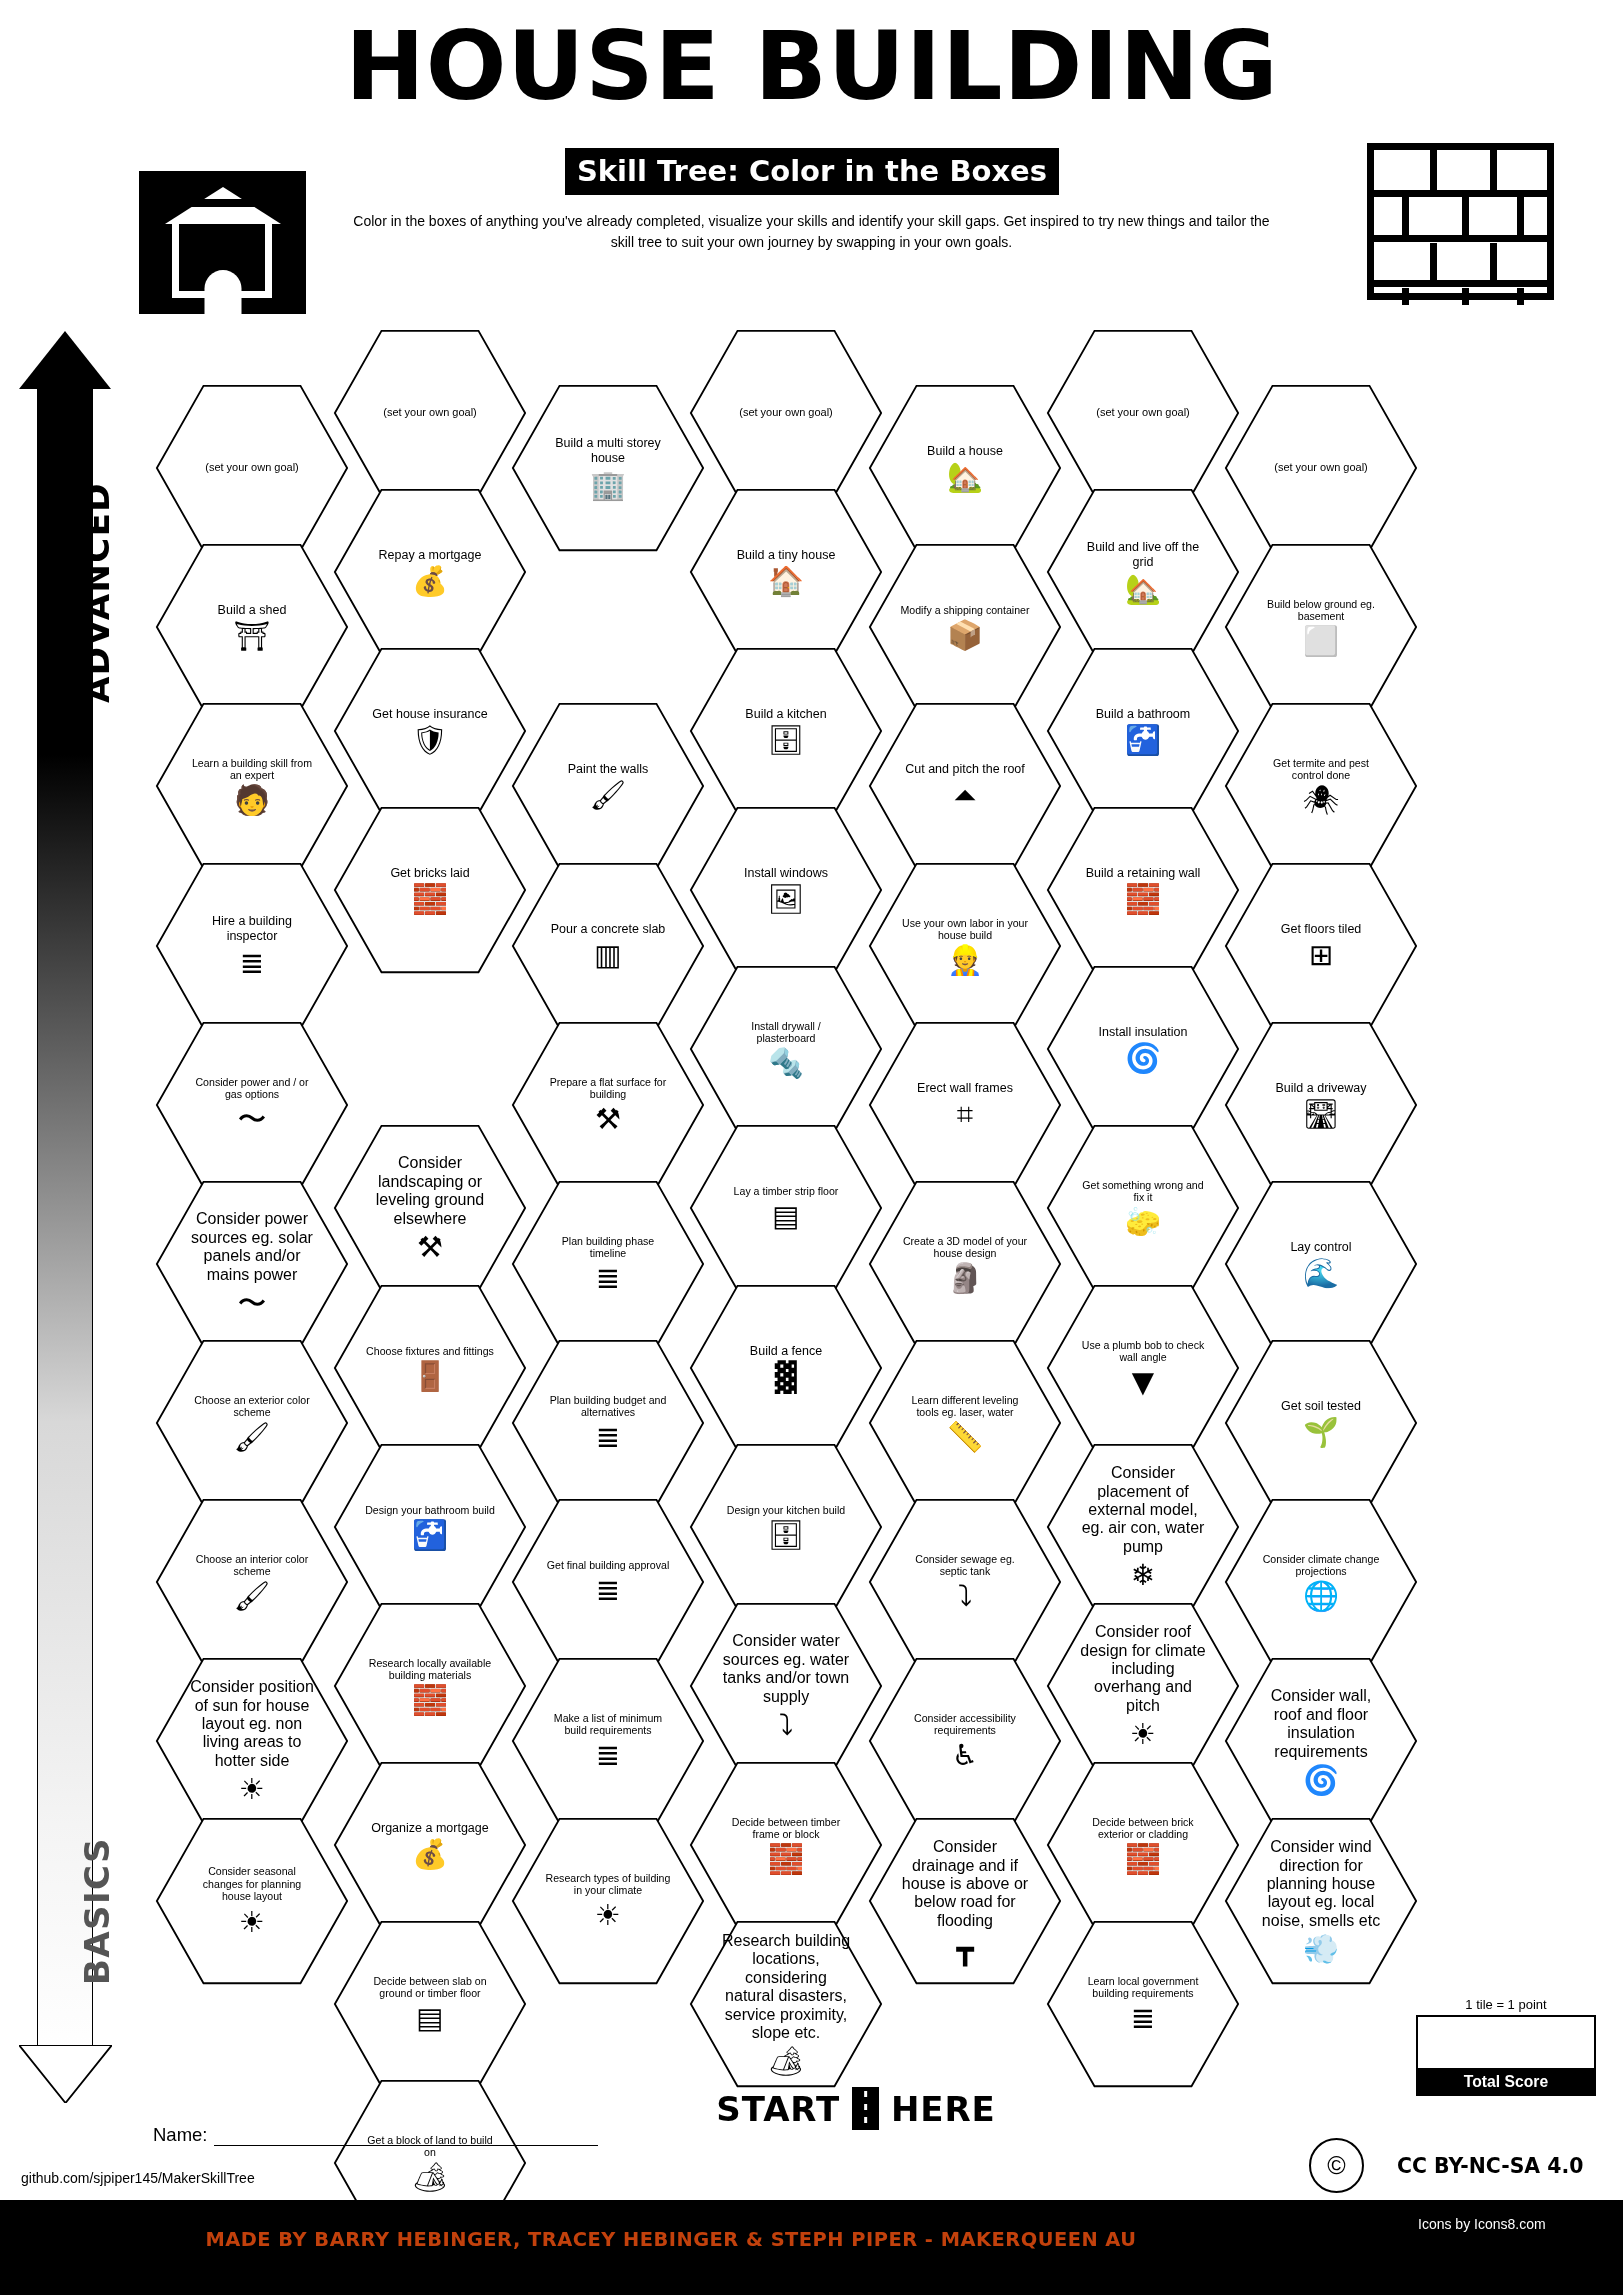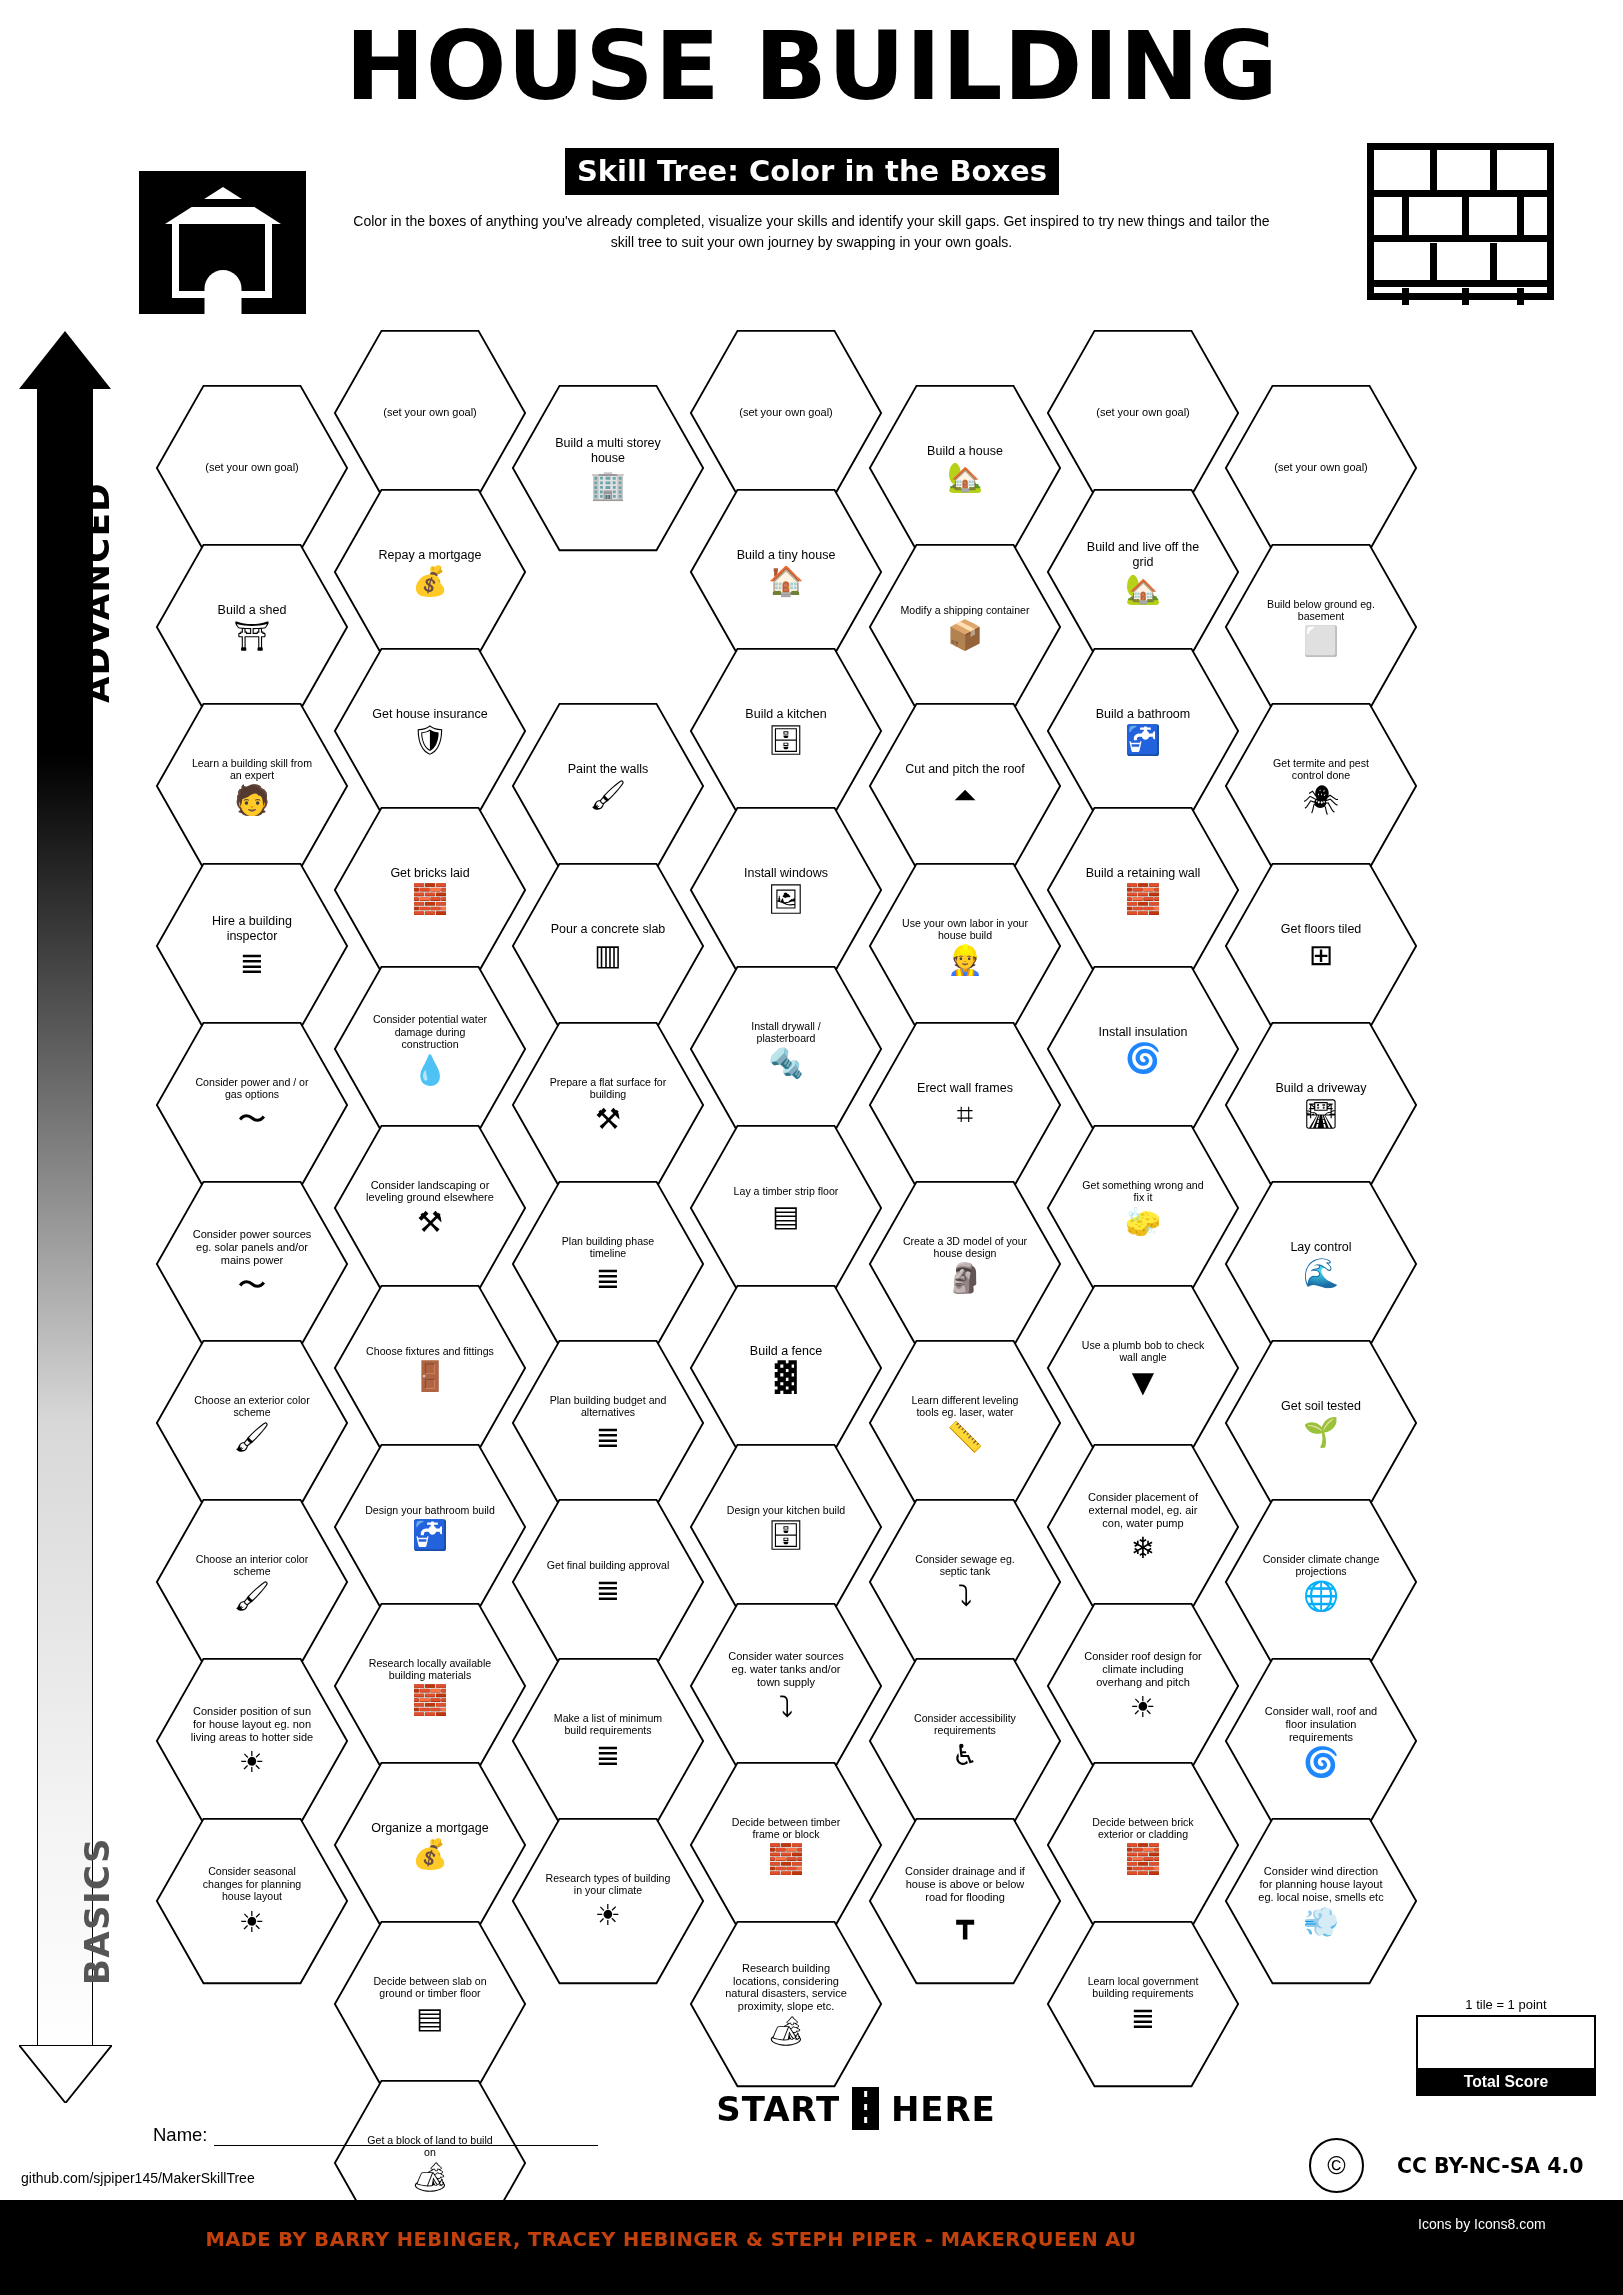--- a/index.html
+++ b/index.html
@@ -48,21 +48,21 @@
   .hex{
     position:absolute;width:194px;height:168px;
     box-sizing:border-box;
     display:flex;flex-direction:column;align-items:center;justify-content:center;
     text-align:center;
   }
   .hex .hexline{position:absolute;inset:0;}
   .hex .inner{position:relative;z-index:2;width:130px;display:flex;flex-direction:column;align-items:center;justify-content:center;gap:4.6px;}
   .hex .lbl{font-size:12.5px;line-height:1.2;}
   .hex.small .lbl{font-size:10.6px;line-height:1.18;}
-  .hex.tiny .lbl{font-size:11px;line-height:1.15;}
+  .hex.tiny .lbl{font-size:16px;line-height:1.15;}
   .hex .ico{font-size:29px;line-height:1;font-family:"DejaVu Sans",sans-serif;}
   .hex.goal .lbl{font-size:11px;}
 
   
   #start-here{position:absolute;left:671px;top:2087px;width:370px;text-align:center;
     font-family:"DejaVu Sans",sans-serif;font-weight:bold;font-size:34px;letter-spacing:0.9px;display:flex;align-items:center;justify-content:center;gap:12px;}
   #start-here .road{width:27px;height:43px;background:#000;position:relative;}
   #start-here .road::after{content:"";position:absolute;left:50%;top:3.7px;transform:translateX(-50%);width:3.7px;height:35px;
     background:repeating-linear-gradient(to bottom,#fff 0 6.5px,transparent 6.5px 13px);}
 
@@ -244,29 +244,20 @@
     </div>
     <div class="hex" style="left: 333px; top: 806px;">
       <svg class="hexline" viewBox="0 0 420 364" preserveAspectRatio="none">
         <polygon points="105,4 315,4 416,182 315,360 105,360 4,182" fill="#ffffff" stroke="#000000" stroke-width="4"></polygon>
       </svg>
       <div class="inner">
         <div class="lbl">Get bricks laid</div>
         <div class="ico">🧱</div>
       </div>
     </div>
-    <div class="hex small" style="left: 333px; top: 965px;">
-      <svg class="hexline" viewBox="0 0 420 364" preserveAspectRatio="none">
-        <polygon points="105,4 315,4 416,182 315,360 105,360 4,182" fill="#ffffff" stroke="#000000" stroke-width="4"></polygon>
-      </svg>
-      <div class="inner">
-        <div class="lbl">Consider potential water damage during construction</div>
-        <div class="ico">💧</div>
-      </div>
-    </div>
     <div class="hex tiny" style="left: 333px; top: 1124px;">
       <svg class="hexline" viewBox="0 0 420 364" preserveAspectRatio="none">
         <polygon points="105,4 315,4 416,182 315,360 105,360 4,182" fill="#ffffff" stroke="#000000" stroke-width="4"></polygon>
       </svg>
       <div class="inner">
         <div class="lbl">Consider landscaping or leveling ground elsewhere</div>
         <div class="ico">⚒</div>
       </div>
     </div>
     <div class="hex small" style="left: 333px; top: 1284px;">

